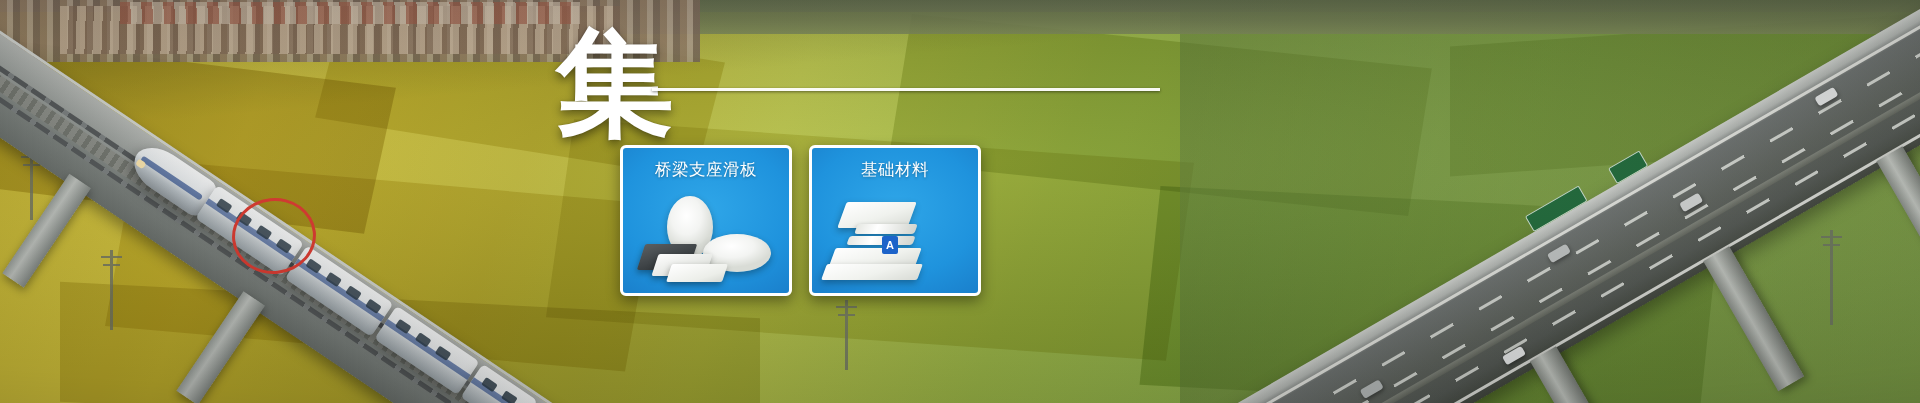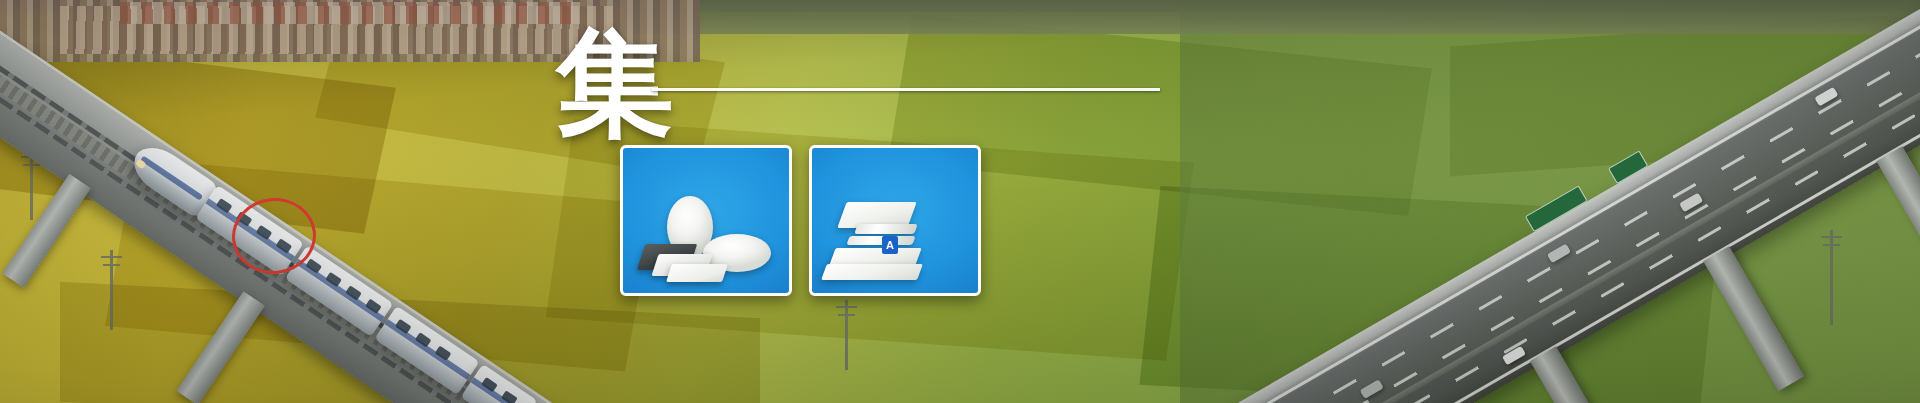--- a/index.html
+++ b/index.html
@@ -354,32 +354,34 @@
   </div>
 
   <div class="headline">
     <div class="big-char">集</div>
     <div class="rule"></div>
   </div>
 
   <div class="cards">
 
     <div class="card">
+      <div class="card-title">桥梁支座滑板</div>
       <div class="card-art">
         <div class="disc d1"></div>
         <div class="disc d2"></div>
         <div class="plate pl-dark"></div>
         <div class="plate pl-mid"></div>
         <div class="plate pl-light"></div>
       </div>
     </div>
 
 
 
     <div class="card">
+      <div class="card-title">基础材料</div>
       <div class="card-art">
         <div class="blk" style="left:30px;top:10px;width:70px;height:26px;transform:skewX(-20deg);"></div>
         <div class="rod" style="left:44px;top:32px;width:60px;height:10px;transform:skewX(-20deg);"></div>
         <div class="rod" style="left:36px;top:44px;width:66px;height:9px;transform:skewX(-20deg);"></div>
         <div class="blk" style="left:20px;top:56px;width:86px;height:20px;transform:skewX(-20deg);"></div>
         <div class="blk" style="left:12px;top:72px;width:96px;height:16px;transform:skewX(-20deg);"></div>
         <div class="badge-A">A</div>
       </div>
     </div>
 

